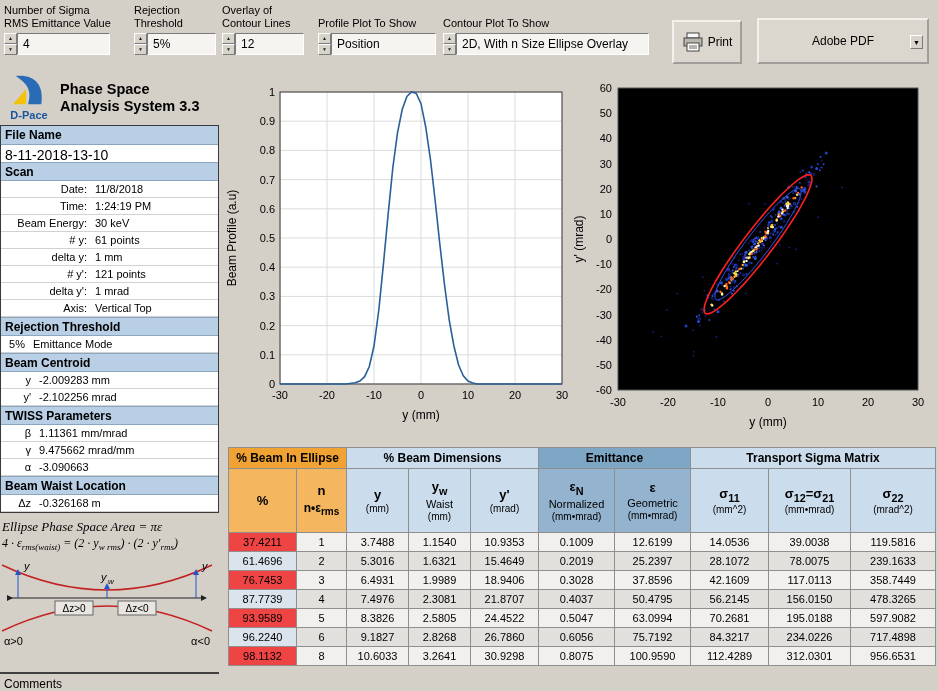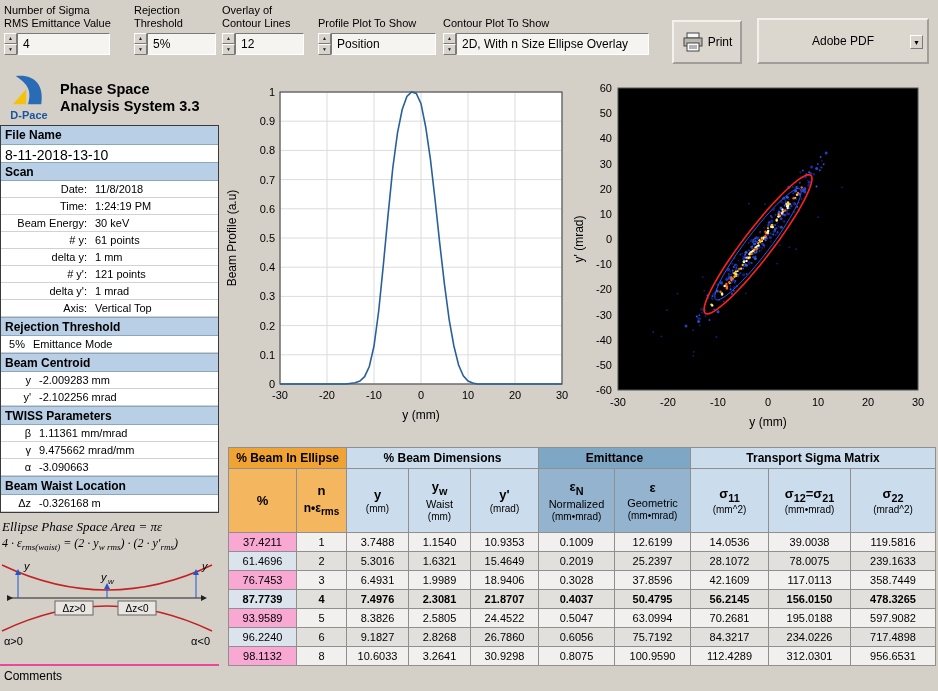--- a/index.html
+++ b/index.html
@@ -29,21 +29,21 @@
 .sb-table{border:1px solid #3a3a3a;background:#fff}
 .sb-header{background:#b8cfe5;font-weight:bold;font-size:12px;padding:2px 4px;height:19px;
   border-top:1px solid #8ba6bf;border-bottom:1px solid #8ba6bf}
 .sb-filename{background:#fff;font-size:14px;padding:2px 4px;height:17px}
 .sb-row{display:flex;background:#fff;border-bottom:1px solid #d2d2d2;height:17px;font-size:11px;align-items:center}
 .sb-label{text-align:right;padding-right:6px;flex:none}
 .sb-val{flex:1;padding-left:2px;white-space:nowrap}
 .ellipse-note{font-family:"Liberation Serif","DejaVu Serif",serif;font-style:italic;font-size:13px;padding:6px 2px 1px 2px}
 .formula{font-family:"Liberation Serif","DejaVu Serif",serif;font-style:italic;font-size:12px;padding:0 0 3px 2px}
 .formula sub{font-size:9px}
-.comments{font-size:12px;padding:3px 4px 0 4px;border-top:2px solid #ec4899;margin-top:12px}
+.comments{font-size:12px;padding:3px 4px 0 4px;border-top:2px solid #404040;margin-top:20px}
 
 .plot-svg{position:absolute}
 .plot-svg text{font-family:"Liberation Sans","DejaVu Sans",sans-serif}
 
 .results{position:absolute;left:228px;top:447px}
 .results table{border-collapse:collapse;table-layout:fixed}
 .results th,.results td{border:1px solid #8f8f8f;text-align:center;overflow:hidden;white-space:nowrap;padding:0 2px}
 .grp{height:21px;font-size:12px;font-weight:bold}
 .grp0{background:#f0a232}.grp1{background:#cbdcec}.grp2{background:#7ea6c5}.grp3{background:#cbdcec}
 .colh{height:64px;vertical-align:middle;font-weight:bold}
@@ -51,24 +51,24 @@
 .colh .sym2{font-size:12px;margin-top:3px}
 .colh .desc{font-weight:normal;font-size:11px;margin-top:2px}
 .colh .unit{font-weight:normal;font-size:10px;margin-top:1px}
 .col0,.col1{background:#f4b65e}
 .col2,.col3,.col4{background:#cbdcec}
 .col5,.col6{background:#93b3ce}
 .col7,.col8,.col9{background:#cbdcec}
 .results td{font-size:11px;height:19px}
 .results tr.even td{background:#f1f0ee}
 .results tr.odd td{background:#e2e0dd}
-.results tr.even td.c0{background:#f9a8d4}
+.results tr.even td.c0{background:#ef4444}
 .results tr.odd td.c0{background:#dbe3ec}
 .results td.c1{background:#f6c77e}
-.results tr.bold-row td{font-weight:bold}
+.results tr.bold-row td{font-weight:normal}
 </style>
 </head>
 <body>
 
 <div class="toolbar">
   <div class="ctl-label" style="left:4px">
     <div>Number of Sigma</div>
     <div>RMS Emittance Value</div>
   </div>
   <div class="ctl" style="left:4px;width:106px">

